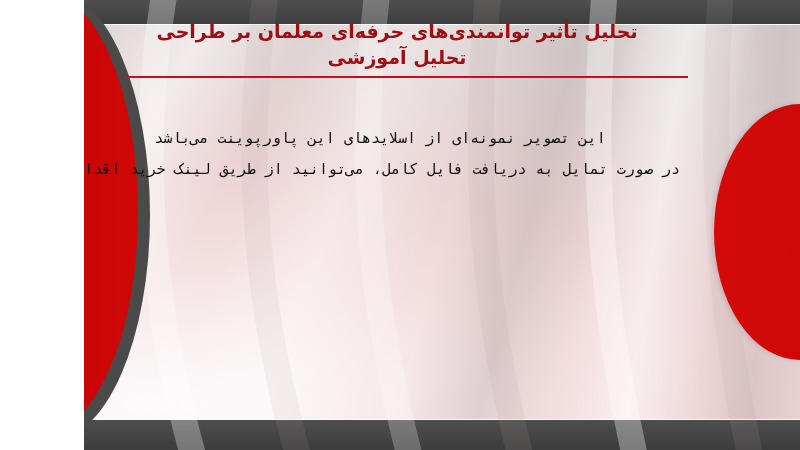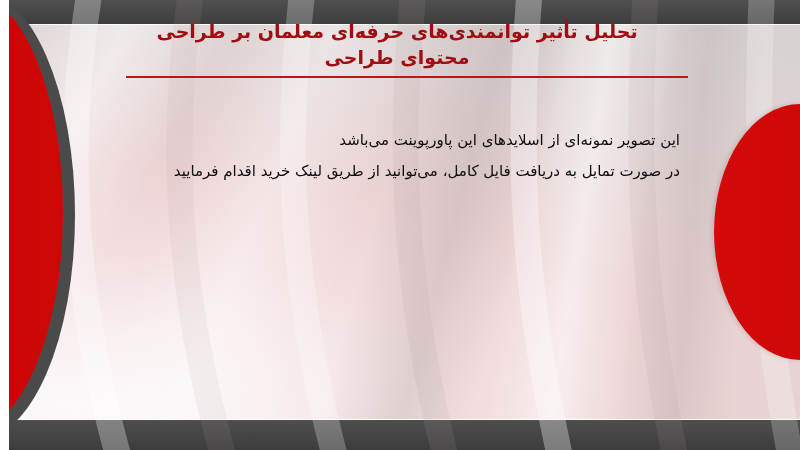--- a/index.html
+++ b/index.html
@@ -2,21 +2,21 @@
 <html lang="fa" dir="rtl"><head>
 <meta charset="utf-8">
 <style>
   html, body {
     margin: 0;
     padding: 0;
     background: #ffffff;
   }
   #slide {
     position: relative;
-    width: 791px;
+    width: 716px;
     height: 450px;
     overflow: hidden;
     font-family: "DejaVu Sans", sans-serif;
     background: #4a4a4a;
   }
 
   
   .band {
     position: absolute;
     left: 0;
@@ -134,21 +134,22 @@
     border-top: 2px solid #c01218;
   }
 
   
   .body-block {
     position: absolute;
     right: 120px;
     top: 120px;
     width: 600px;
     direction: rtl;
-    text-align: right;
+    text-align: center;
+    font-family: Liberation Mono, monospace;
   }
   .body-line {
     color: #0d0d0d;
     font-size: 15px;
     line-height: 22px;
     padding: 9px 0 0 0;
     white-space: nowrap;
   }
 </style>
 </head>
@@ -173,21 +174,21 @@
     </svg>
   </div>
 
   <div class="ellipse-left-shadow"></div>
   <div class="ellipse-left"></div>
 
   <div class="ellipse-right"></div>
 
   <div class="title-block">
     <div class="title-line">تحلیل تأثیر توانمندی‌های حرفه‌ای معلمان بر طراحی</div>
-    <div class="title-line">محتوای طراحی</div>
+    <div class="title-line">تحلیل آموزشی</div>
   </div>
   <div class="title-rule"></div>
 
   <div class="body-block">
     <div class="body-line">این تصویر نمونه‌ای از اسلایدهای این پاورپوینت می‌باشد</div>
     <div class="body-line">در صورت تمایل به دریافت فایل کامل، می‌توانید از طریق لینک خرید اقدام فرمایید</div>
   </div>
 
 </div>
 

